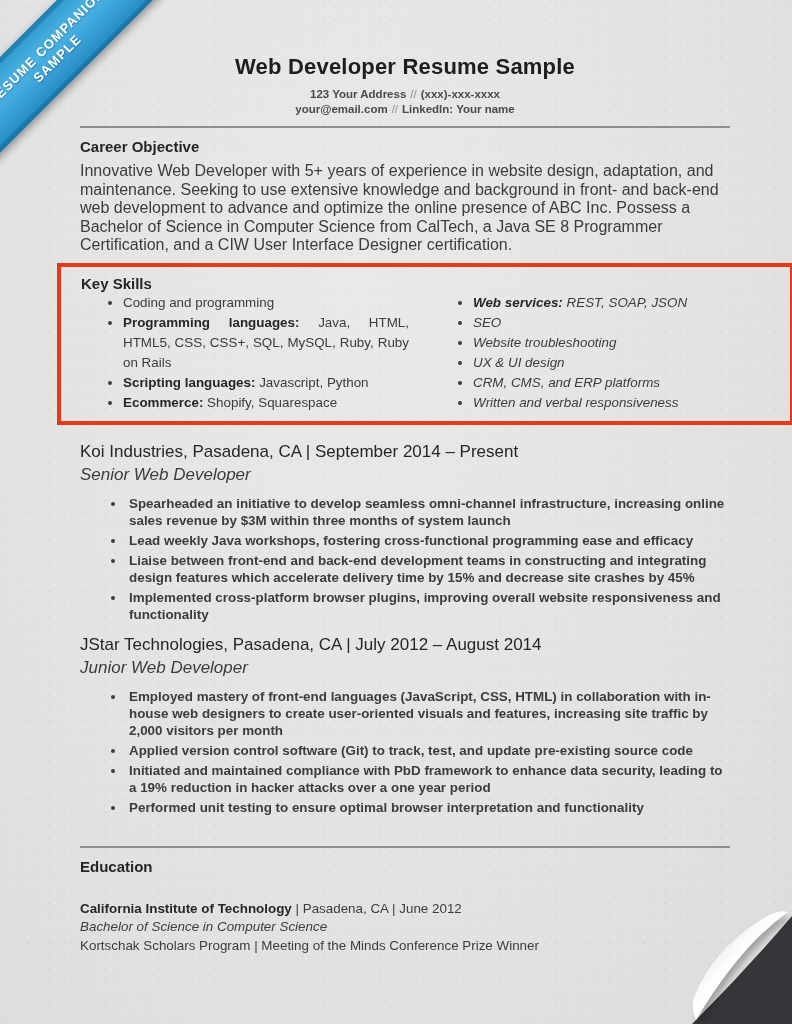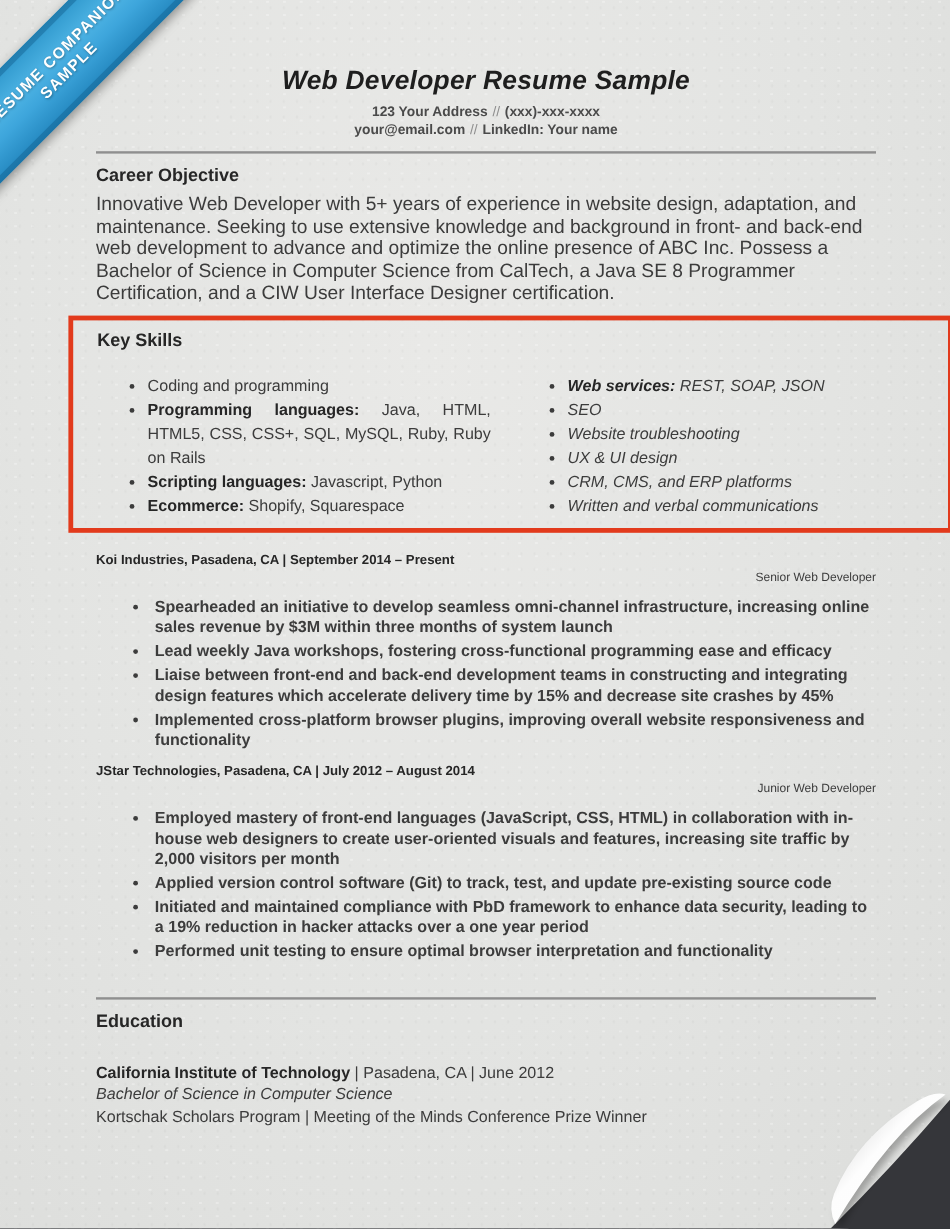--- a/index.html
+++ b/index.html
@@ -21,46 +21,46 @@
       radial-gradient(rgba(255,255,255,0.55) 1px, transparent 1.3px);
     background-size: 11px 13px, 14px 11px;
     background-position: 0 0, 6px 7px;
     border-bottom-right-radius: inherit;
     opacity:.55;
   }
 
   .content { position:absolute; left:80px; width:650px; top:0; color:#3c3c3c; }
 
   
-  .title { margin-top:54px; font-size:22px; font-weight:bold; text-align:center; color:#1e1e1e; letter-spacing:.2px;font-style:italic; }
+  .title { margin-top:54px; font-size:22px; font-weight:bold; text-align:center; color:#1e1e1e; letter-spacing:.2px; }
   .contact { margin-top:7px; text-align:center; font-size:11.5px; line-height:15px; color:#4a4a4a; font-weight:bold; }
   .contact .sep { color:#8d8d8d; font-weight:normal; padding:0 4px; }
   .rule { border-top:2px solid #8f8f8f; margin-top:9px; }
 
   h2.section { font-size:15px; font-weight:bold; color:#262626; margin-top:10px; }
   .objective { margin-top:7px; font-size:16px; line-height:18.5px; color:#3c3c3c; }
 
   
   .skills-box {
     margin-top:8px; margin-left:-23px; width:737px;
     border:4px solid #e23a1c;
     padding:6px 8px 8px 20px;
     background:transparent;
   }
   .skills-box h2.section { margin-top:2px; }
-  .skills-cols { display:flex; margin-top:20px; }
+  .skills-cols { display:flex; margin-top:1px; }
   .skills-cols ul { list-style:disc; font-size:13.4px; line-height:20px; color:#3c3c3c; }
   .skills-left  { width:340px; padding-left:42px; padding-right:12px; text-align:justify; }
   .skills-right { flex:1; padding-left:52px;font-style:italic; }
   .skills-cols li b { color:#262626; }
 
   
-  .jobhead { font-size:11px; font-weight:bold; color:#262626; margin-top:12px; }
+  .jobhead { font-size:17px; font-weight:normal; color:#262626; margin-top:12px; }
   .jobhead.first { margin-top:17px; }
-  .jobtitle { font-size:10px; color:#3c3c3c; margin-top:3px;text-align:right; }
+  .jobtitle { font-size:17px; font-style:italic; color:#3c3c3c; margin-top:3px; }
   ul.exp { list-style:disc; margin-top:10px; padding-left:46px; font-size:13.4px; line-height:17px; color:#3c3c3c;font-weight:bold; }
   ul.exp li { margin-bottom:3px; padding-left:3px; }
   .job2 { }
 
   
   .rule2 { margin-top:30px; }
   .edu-block { margin-top:25px; font-size:13.4px; line-height:18.5px; color:#3c3c3c; }
   .edu-block b { color:#262626; }
   .edu-degree { font-style:italic; }
 
@@ -107,21 +107,21 @@
             <li><b>Programming languages:</b><span> Java, HTML, HTML5, CSS, CSS+, SQL, MySQL, Ruby, Ruby on Rails</span></li>
             <li><b>Scripting languages:</b><span> Javascript, Python</span></li>
             <li><b>Ecommerce:</b><span> Shopify, Squarespace</span></li>
           </ul>
           <ul class="skills-right">
             <li><b>Web services:</b><span> REST, SOAP, JSON</span></li>
             <li><b></b><span>SEO</span></li>
             <li><b></b><span>Website troubleshooting</span></li>
             <li><b></b><span>UX &amp; UI design</span></li>
             <li><b></b><span>CRM, CMS, and ERP platforms</span></li>
-            <li><b></b><span>Written and verbal communications</span></li>
+            <li><b></b><span>Written and verbal responsiveness</span></li>
           </ul>
         </div>
       </div>
 
 
       <div class="job">
         <div class="jobhead first">Koi Industries, Pasadena, CA | September 2014 – Present</div>
         <div class="jobtitle">Senior Web Developer</div>
         <ul class="exp">
           <li>Spearheaded an initiative to develop seamless omni-channel infrastructure, increasing online sales revenue by $3M within three months of system launch</li>

